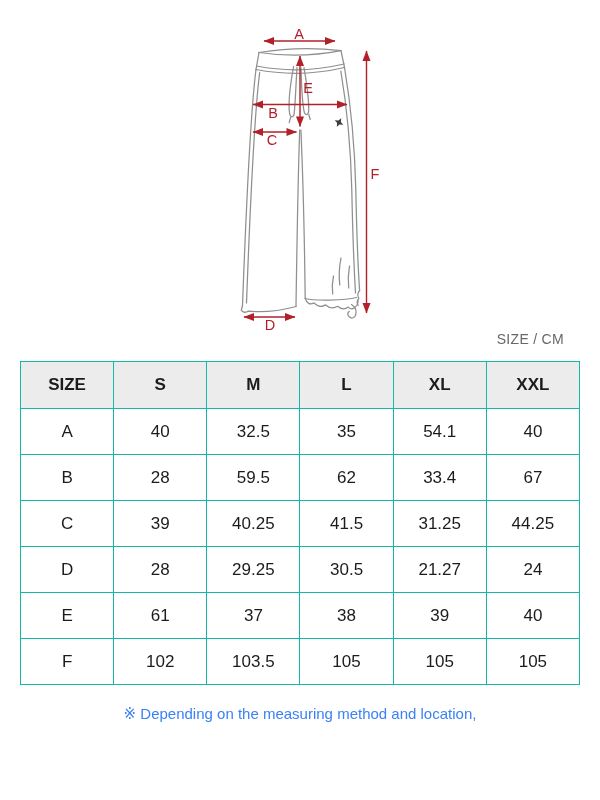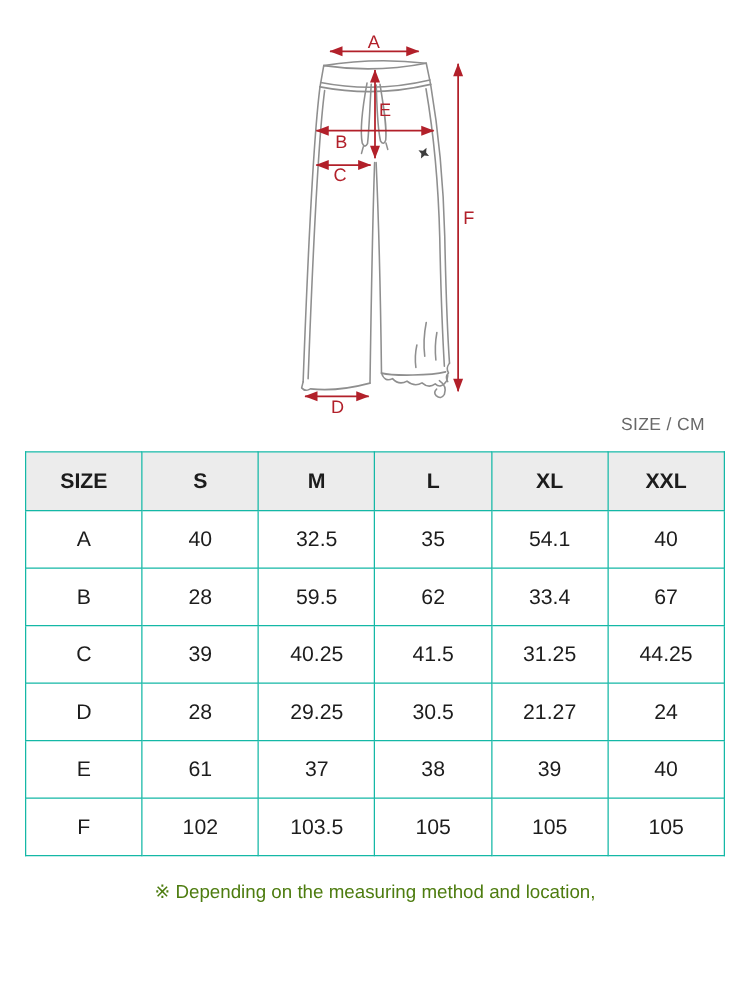--- a/index.html
+++ b/index.html
@@ -22,21 +22,21 @@
     border-collapse:collapse;table-layout:fixed;text-align:center;
     color:#1c1c1c;
   }
   table.size th,table.size td{border:1px solid #14b8a6;padding:0;}
   table.size th{
     background:#ececec;font-weight:bold;font-size:17px;height:46px;
   }
   table.size td{font-size:17px;font-weight:normal;height:45px;}
   .footnote{
     position:absolute;top:703px;left:0;width:600px;text-align:center;
-    font-size:15px;line-height:21px;color:#4d7c0f;
+    font-size:15px;line-height:21px;color:#3b82f6;
   }
 </style>
 </head>
 <body>
 
 <div class="stage">
 
   <svg class="diagram" width="600" height="352" viewBox="0 0 600 352">
     <defs>
       <marker id="ah" markerWidth="12" markerHeight="9" refX="10.5" refY="4.5" orient="auto-start-reverse" markerUnits="userSpaceOnUse">

